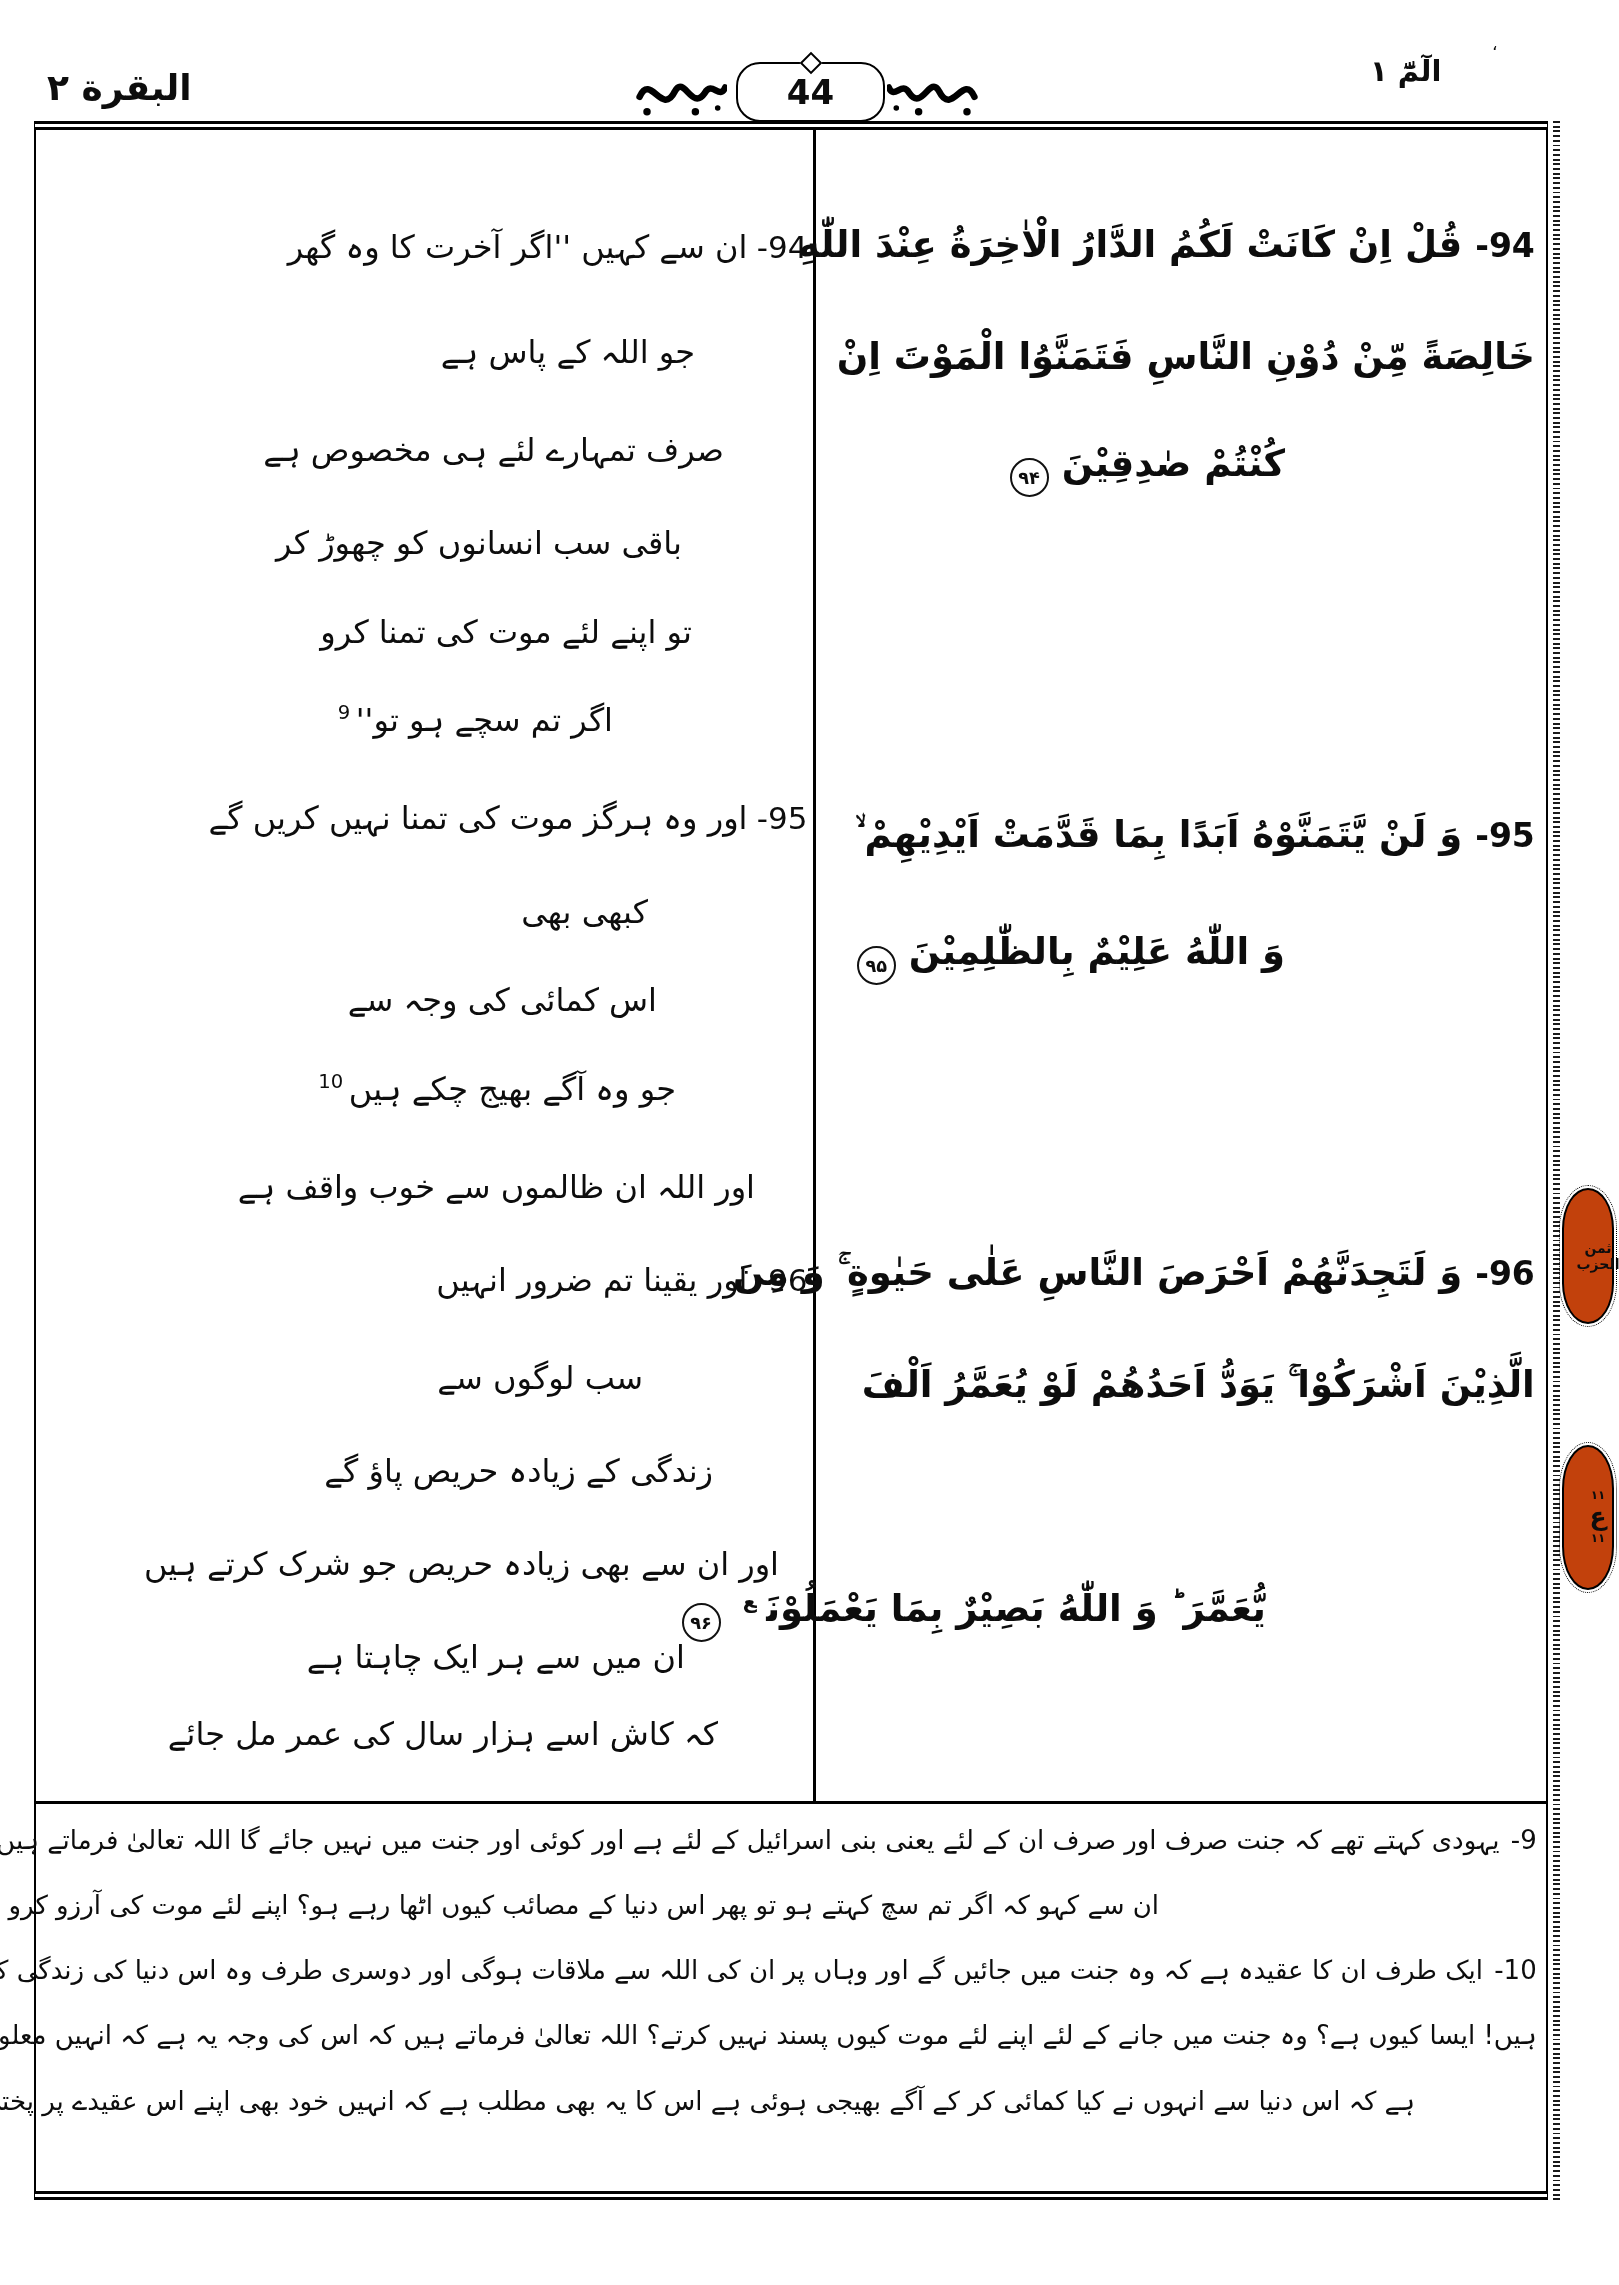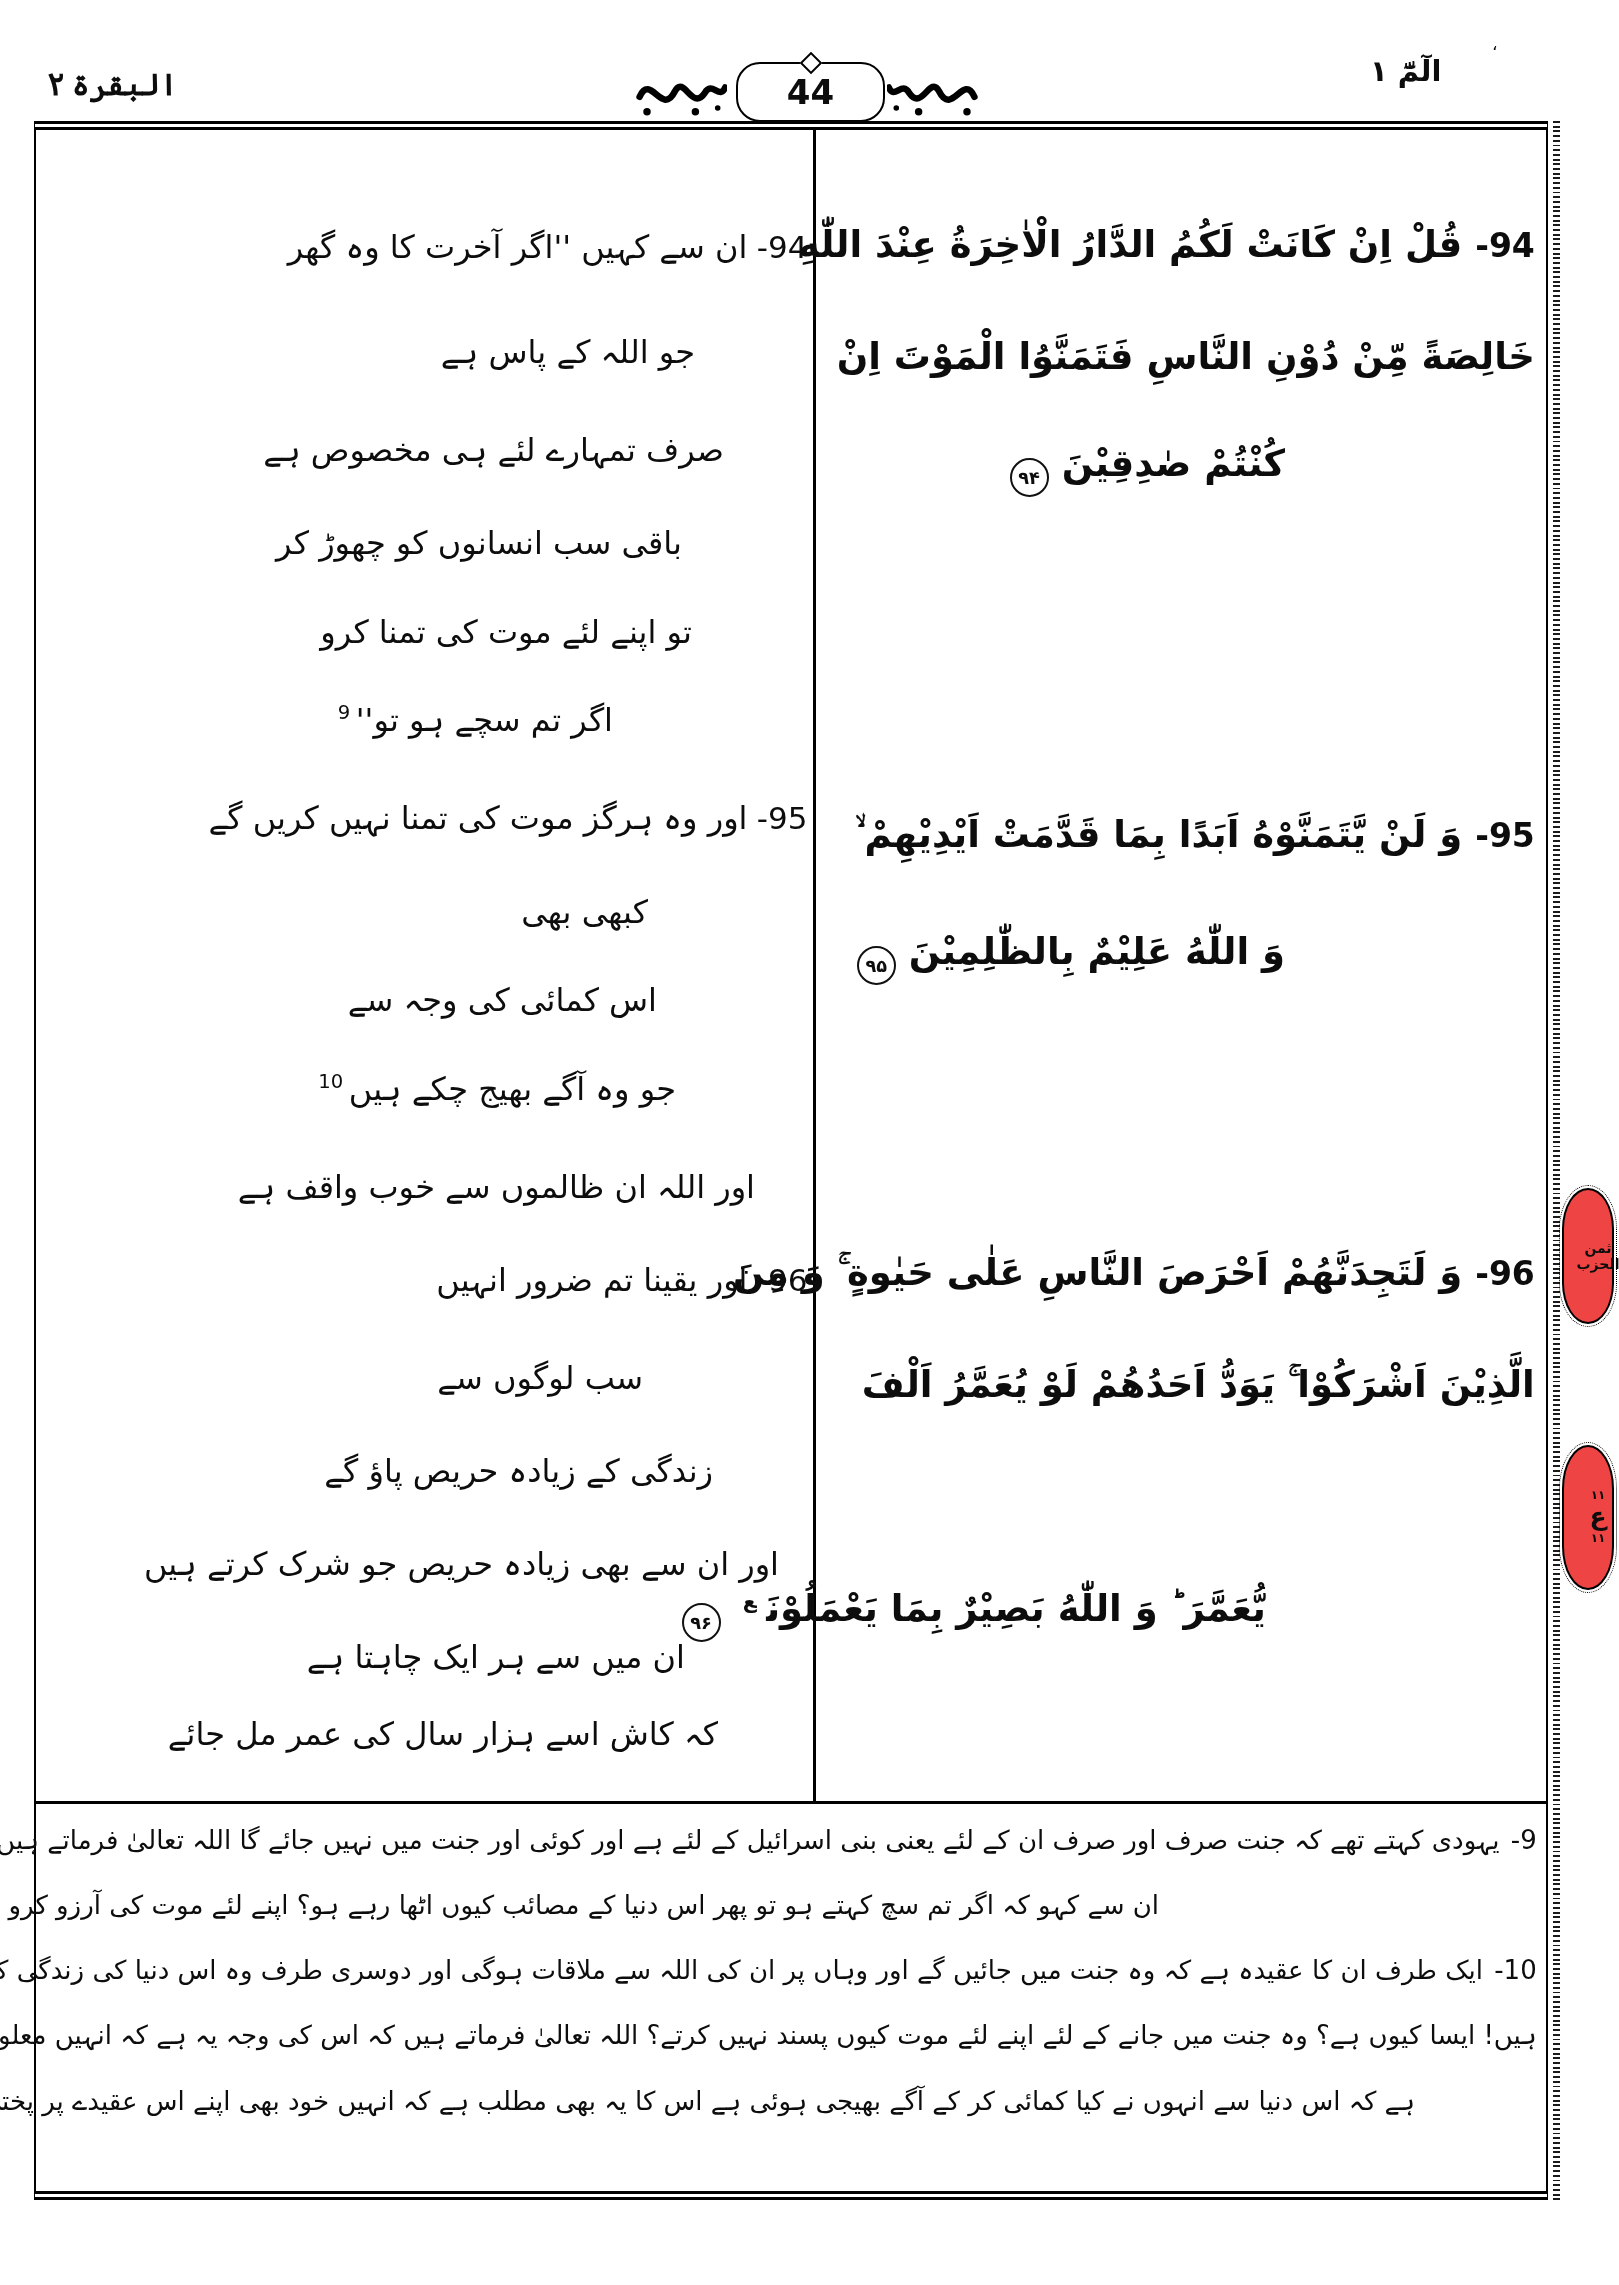--- a/index.html
+++ b/index.html
@@ -1,19 +1,19 @@
 <!DOCTYPE html>
 <html lang="ur" dir="rtl" style="font-size:15px"><head>
 <meta charset="utf-8">
 <style>
   html,body{margin:0;padding:0;background:#e8e8e8;}
   .page{position:relative;width:1619px;height:2286px;background:#ffffff;
         font-family:"DejaVu Sans",sans-serif;color:#0d0d0d;overflow:hidden;direction:rtl;}
   
-  .hdr-left{position:absolute;top:67px;left:47px;font-size:30px;font-weight:bold;direction:rtl;white-space:nowrap;font-family:Liberation Serif, serif;}
+  .hdr-left{position:absolute;top:67px;left:47px;font-size:36px;font-weight:bold;direction:rtl;white-space:nowrap;}
   .hdr-right{position:absolute;top:54px;left:1370px;font-size:29px;font-weight:bold;direction:rtl;white-space:nowrap;}
   .corner-mark{position:absolute;top:34px;left:1492px;font-size:17px;}
   .badge{position:absolute;top:62px;left:736px;width:145px;height:56px;border:2.8px solid #000;
          border-radius:24px;display:flex;align-items:center;justify-content:center;
          font-size:34px;font-weight:bold;background:#fff;z-index:2;}
   .badge::before{content:"";position:absolute;top:-9.3px;left:calc(50% - 7.5px);width:12px;height:12px;
          border:2.8px solid #000;background:#fff;transform:rotate(45deg);z-index:-1;}
   .orn{position:absolute;top:67px;}
   .orn.l{left:634px;}
   .orn.r{left:887px;transform:scaleX(-1);}
@@ -37,21 +37,21 @@
   .fref{font-size:19.6px;vertical-align:super;margin-right:5.6px;}
   
   .fn-area{position:absolute;left:0;top:1674px;right:0;bottom:0;}
   .fn{position:absolute;white-space:nowrap;font-size:26px;direction:rtl;}
   .fnum{margin-left:11.2px;}
   
   .speckle{position:absolute;left:1553px;top:121px;width:6.5px;height:2079px;
            background:repeating-linear-gradient(to bottom,#1a1a1a 0 1.9px,transparent 1.9px 4.7px);}
   .cart{position:absolute;box-sizing:border-box;border:2.8px solid #000;border-radius:50%/30%;
         display:flex;flex-direction:column;align-items:center;justify-content:center;
-        outline:1.9px dotted #000;outline-offset:2.8px;font-weight:bold;background:#ef4444;text-align:center;line-height:1.15;padding-left:20px;}
+        outline:1.9px dotted #000;outline-offset:2.8px;font-weight:bold;background:#c2410c;text-align:center;line-height:1.15;padding-left:20px;}
   .cart1{left:1562px;top:1188px;width:52px;height:136px;font-size:14px;}
   .cart2{left:1562px;top:1445px;width:52px;height:145px;}
   .cart2 .sm{font-size:12px;}
   .cart2 .big{font-size:25px;}
 </style>
 </head>
 <body>
 
 <div class="page">
 

